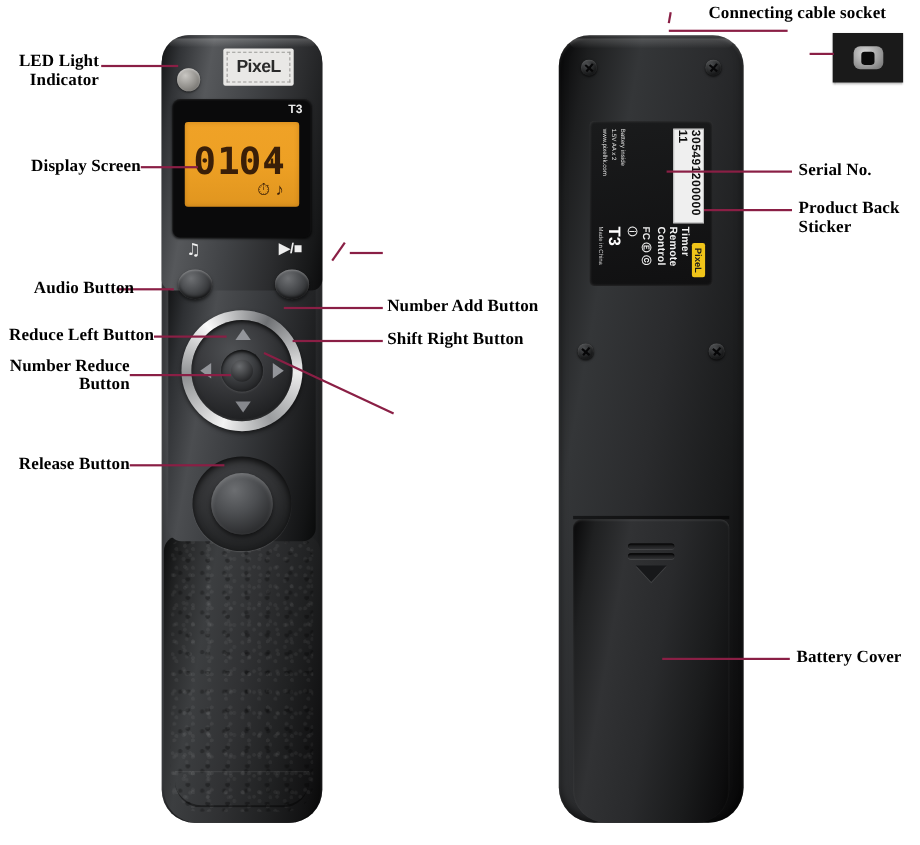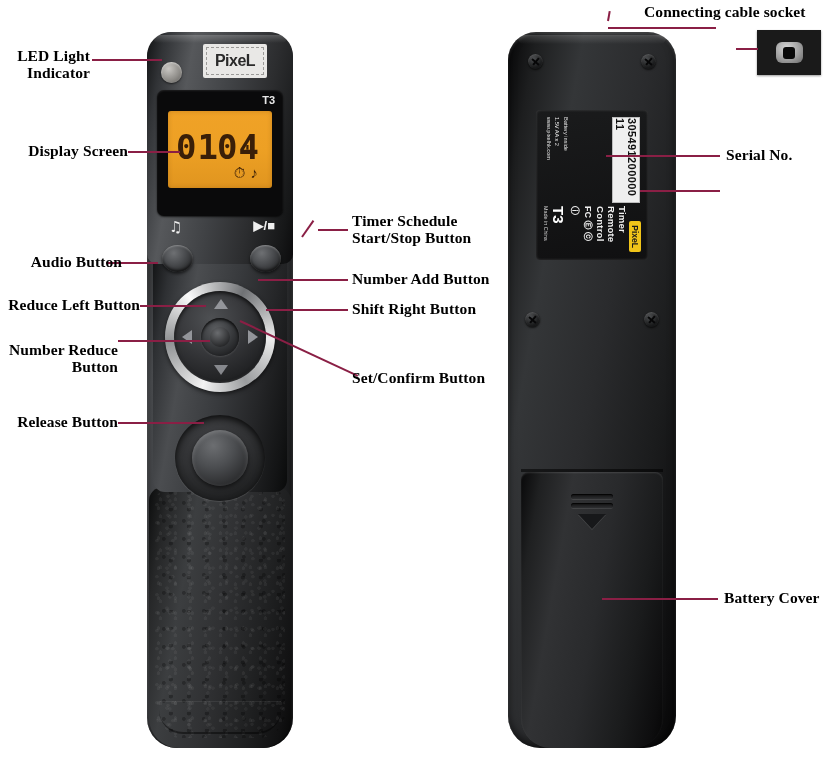--- a/index.html
+++ b/index.html
@@ -333,27 +333,26 @@
   <div class="lead" style="left:736px;top:48px;width:22px;"></div>
   <div class="lead" style="left:606px;top:155px;width:114px;"></div>
   <div class="lead" style="left:640px;top:190px;width:80px;"></div>
   <div class="lead" style="left:602px;top:598px;width:116px;"></div>
 
   <div class="label l" style="left:0px;top:48px;width:90px;">LED Light
 Indicator</div>
   <div class="label l" style="left:0px;top:143px;width:128px;">Display Screen</div>
   <div class="label l" style="left:16px;top:254px;width:106px;">Audio Button</div>
   <div class="label l" style="left:0px;top:297px;width:140px;">Reduce Left Button</div>
-  <div class="label l" style="left:0px;top:325px;width:118px;margin-top:17px;">Number Reduce
+  <div class="label l" style="left:0px;top:325px;width:118px;">Number Reduce
 Button</div>
   <div class="label l" style="left:0px;top:414px;width:118px;">Release Button</div>
 
-  <div class="label r" style="left:352px;top:213px;width:180px;">Timer Schedule
-Start/Stop Button</div>
   <div class="label r" style="left:352px;top:271px;width:190px;">Number Add Button</div>
   <div class="label r" style="left:352px;top:301px;width:180px;">Shift Right Button</div>
-  <div class="label r" style="left:352px;top:370px;width:180px;">Set/Confirm Button</div>
 
   <div class="label r" style="left:644px;top:4px;width:200px;">Connecting cable socket</div>
   <div class="label r" style="left:726px;top:147px;width:110px;">Serial No.</div>
+  <div class="label r" style="left:726px;top:182px;width:110px;">Product Back
+Sticker</div>
   <div class="label r" style="left:724px;top:590px;width:120px;">Battery Cover</div>
 
 </div>
 
 </body></html>

